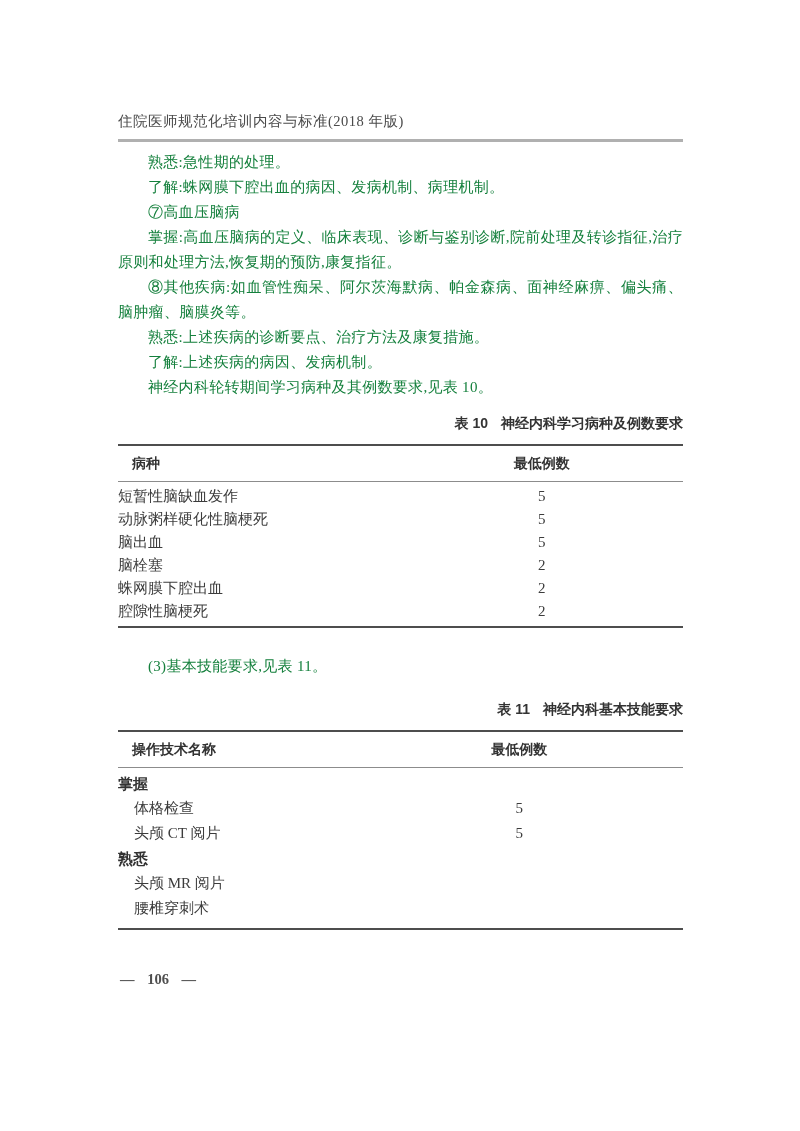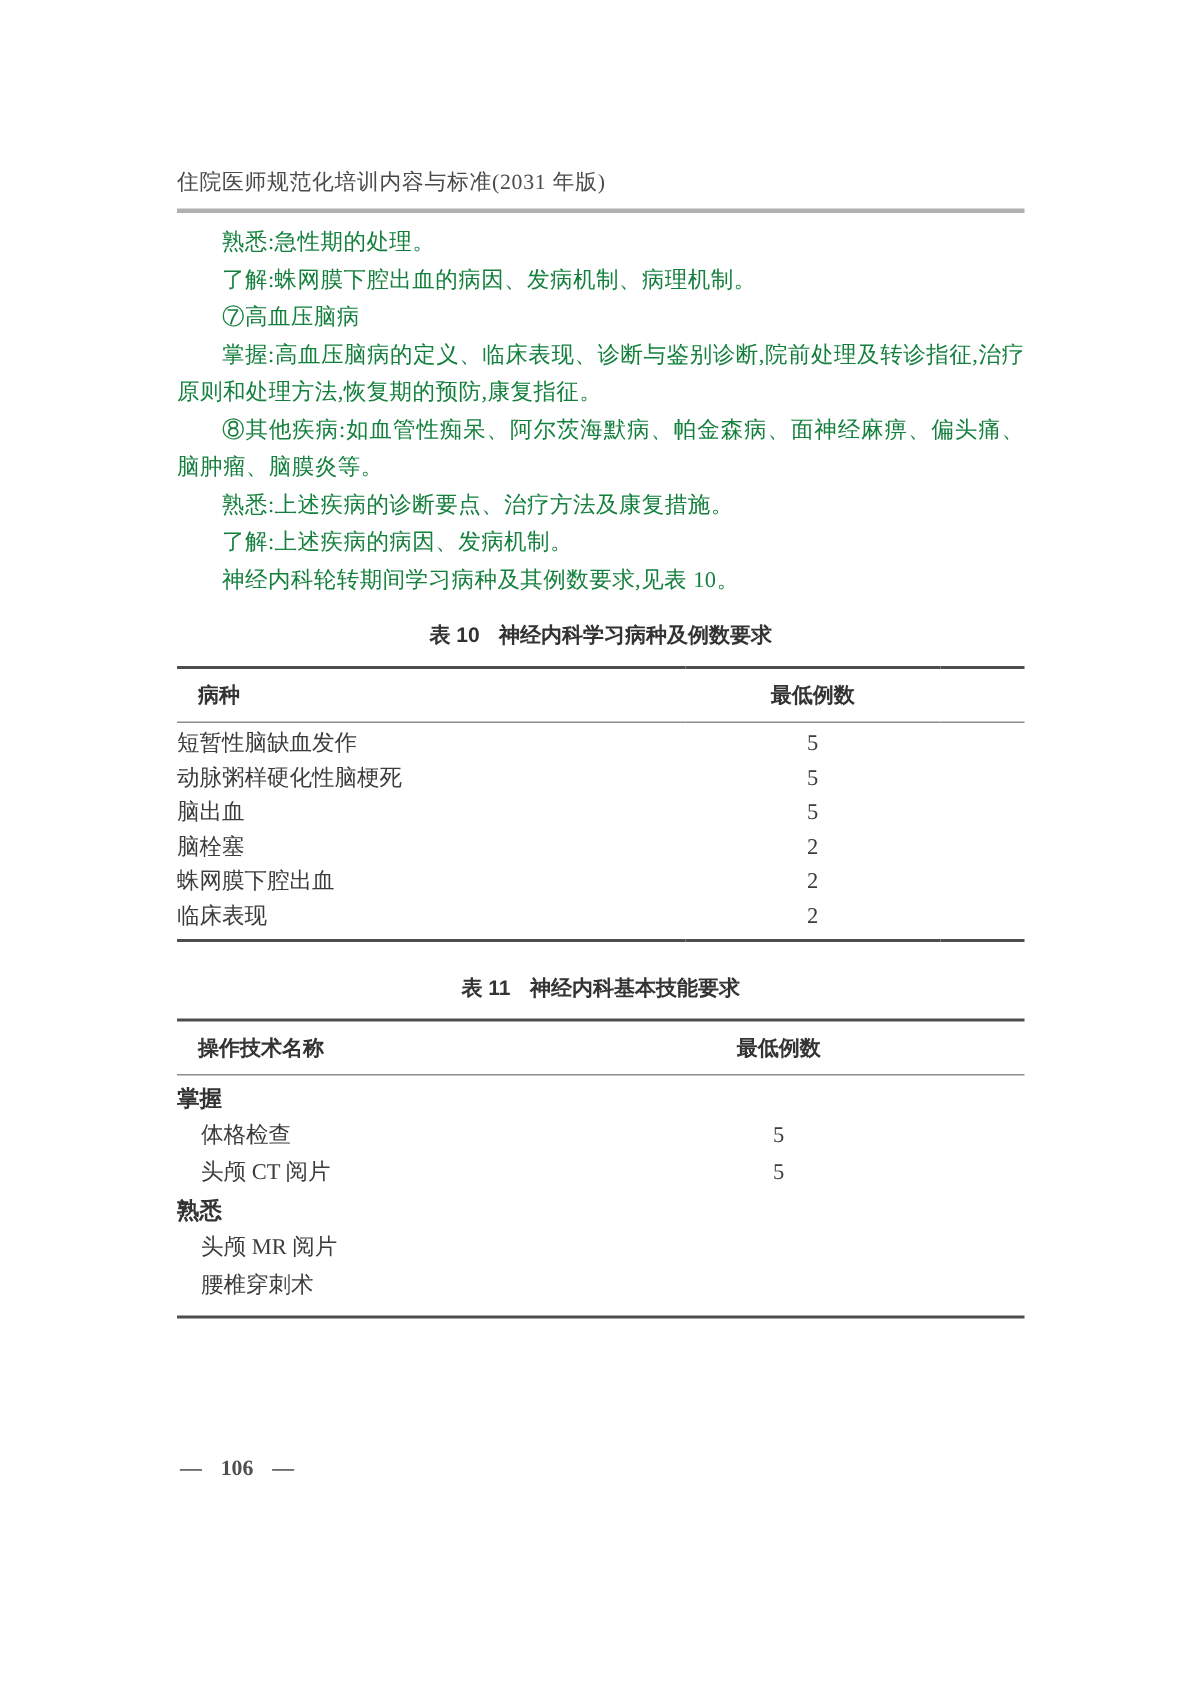--- a/index.html
+++ b/index.html
@@ -41,21 +41,21 @@
     letter-spacing: 0.3px;
     color: #15803d;
     text-align: justify;
   }
   p.para-basic-skills { margin-top: 26px; }
 
   
   .table-caption {
     margin-top: 15px;
     margin-bottom: 11px;
-    text-align: center;
+    text-align: right;
     font-family: "Liberation Sans", "DejaVu Sans", sans-serif;
     font-weight: bold;
     font-size: 14px;
     color: #333333;
   }
   .table-caption .cap-label { margin-right: 13px; }
   .caption-11 { margin-top: 22px; }
 
   
   table.doc-table {
@@ -109,21 +109,21 @@
     word-spacing: 9px;
     font-weight: bold;
   }
 </style>
 </head>
 <body>
 
 <div class="page">
 
   <header class="running-head">
-    <span>住院医师规范化培训内容与标准(2031 年版)</span>
+    <span>住院医师规范化培训内容与标准(2018 年版)</span>
   </header>
 
   <main class="content">
 
     <p class="body-para">熟悉:急性期的处理。</p>
     <p class="body-para">了解:蛛网膜下腔出血的病因、发病机制、病理机制。</p>
     <p class="body-para">⑦高血压脑病</p>
     <p class="body-para">掌握:高血压脑病的定义、临床表现、诊断与鉴别诊断,院前处理及转诊指征,治疗原则和处理方法,恢复期的预防,康复指征。</p>
     <p class="body-para">⑧其他疾病:如血管性痴呆、阿尔茨海默病、帕金森病、面神经麻痹、偏头痛、脑肿瘤、脑膜炎等。</p>
     <p class="body-para">熟悉:上述疾病的诊断要点、治疗方法及康复措施。</p>
@@ -167,27 +167,28 @@
           <td class="cell-name">脑栓塞</td>
           <td class="col-num">2</td>
             <td></td>
         </tr>
         <tr>
           <td class="cell-name">蛛网膜下腔出血</td>
           <td class="col-num">2</td>
             <td></td>
         </tr>
         <tr>
-          <td class="cell-name">临床表现</td>
+          <td class="cell-name">腔隙性脑梗死</td>
           <td class="col-num">2</td>
             <td></td>
         </tr>
       </tbody>
     </table>
 
+    <p class="body-para para-basic-skills">(3)基本技能要求,见表 11。</p>
 
     <div class="table-caption caption-11">
       <span class="cap-label">表 11</span><span>神经内科基本技能要求</span>
     </div>
 
     <table class="doc-table table11">
       <colgroup>
           <col class="c1">
           <col class="c2">
           <col class="c3">

